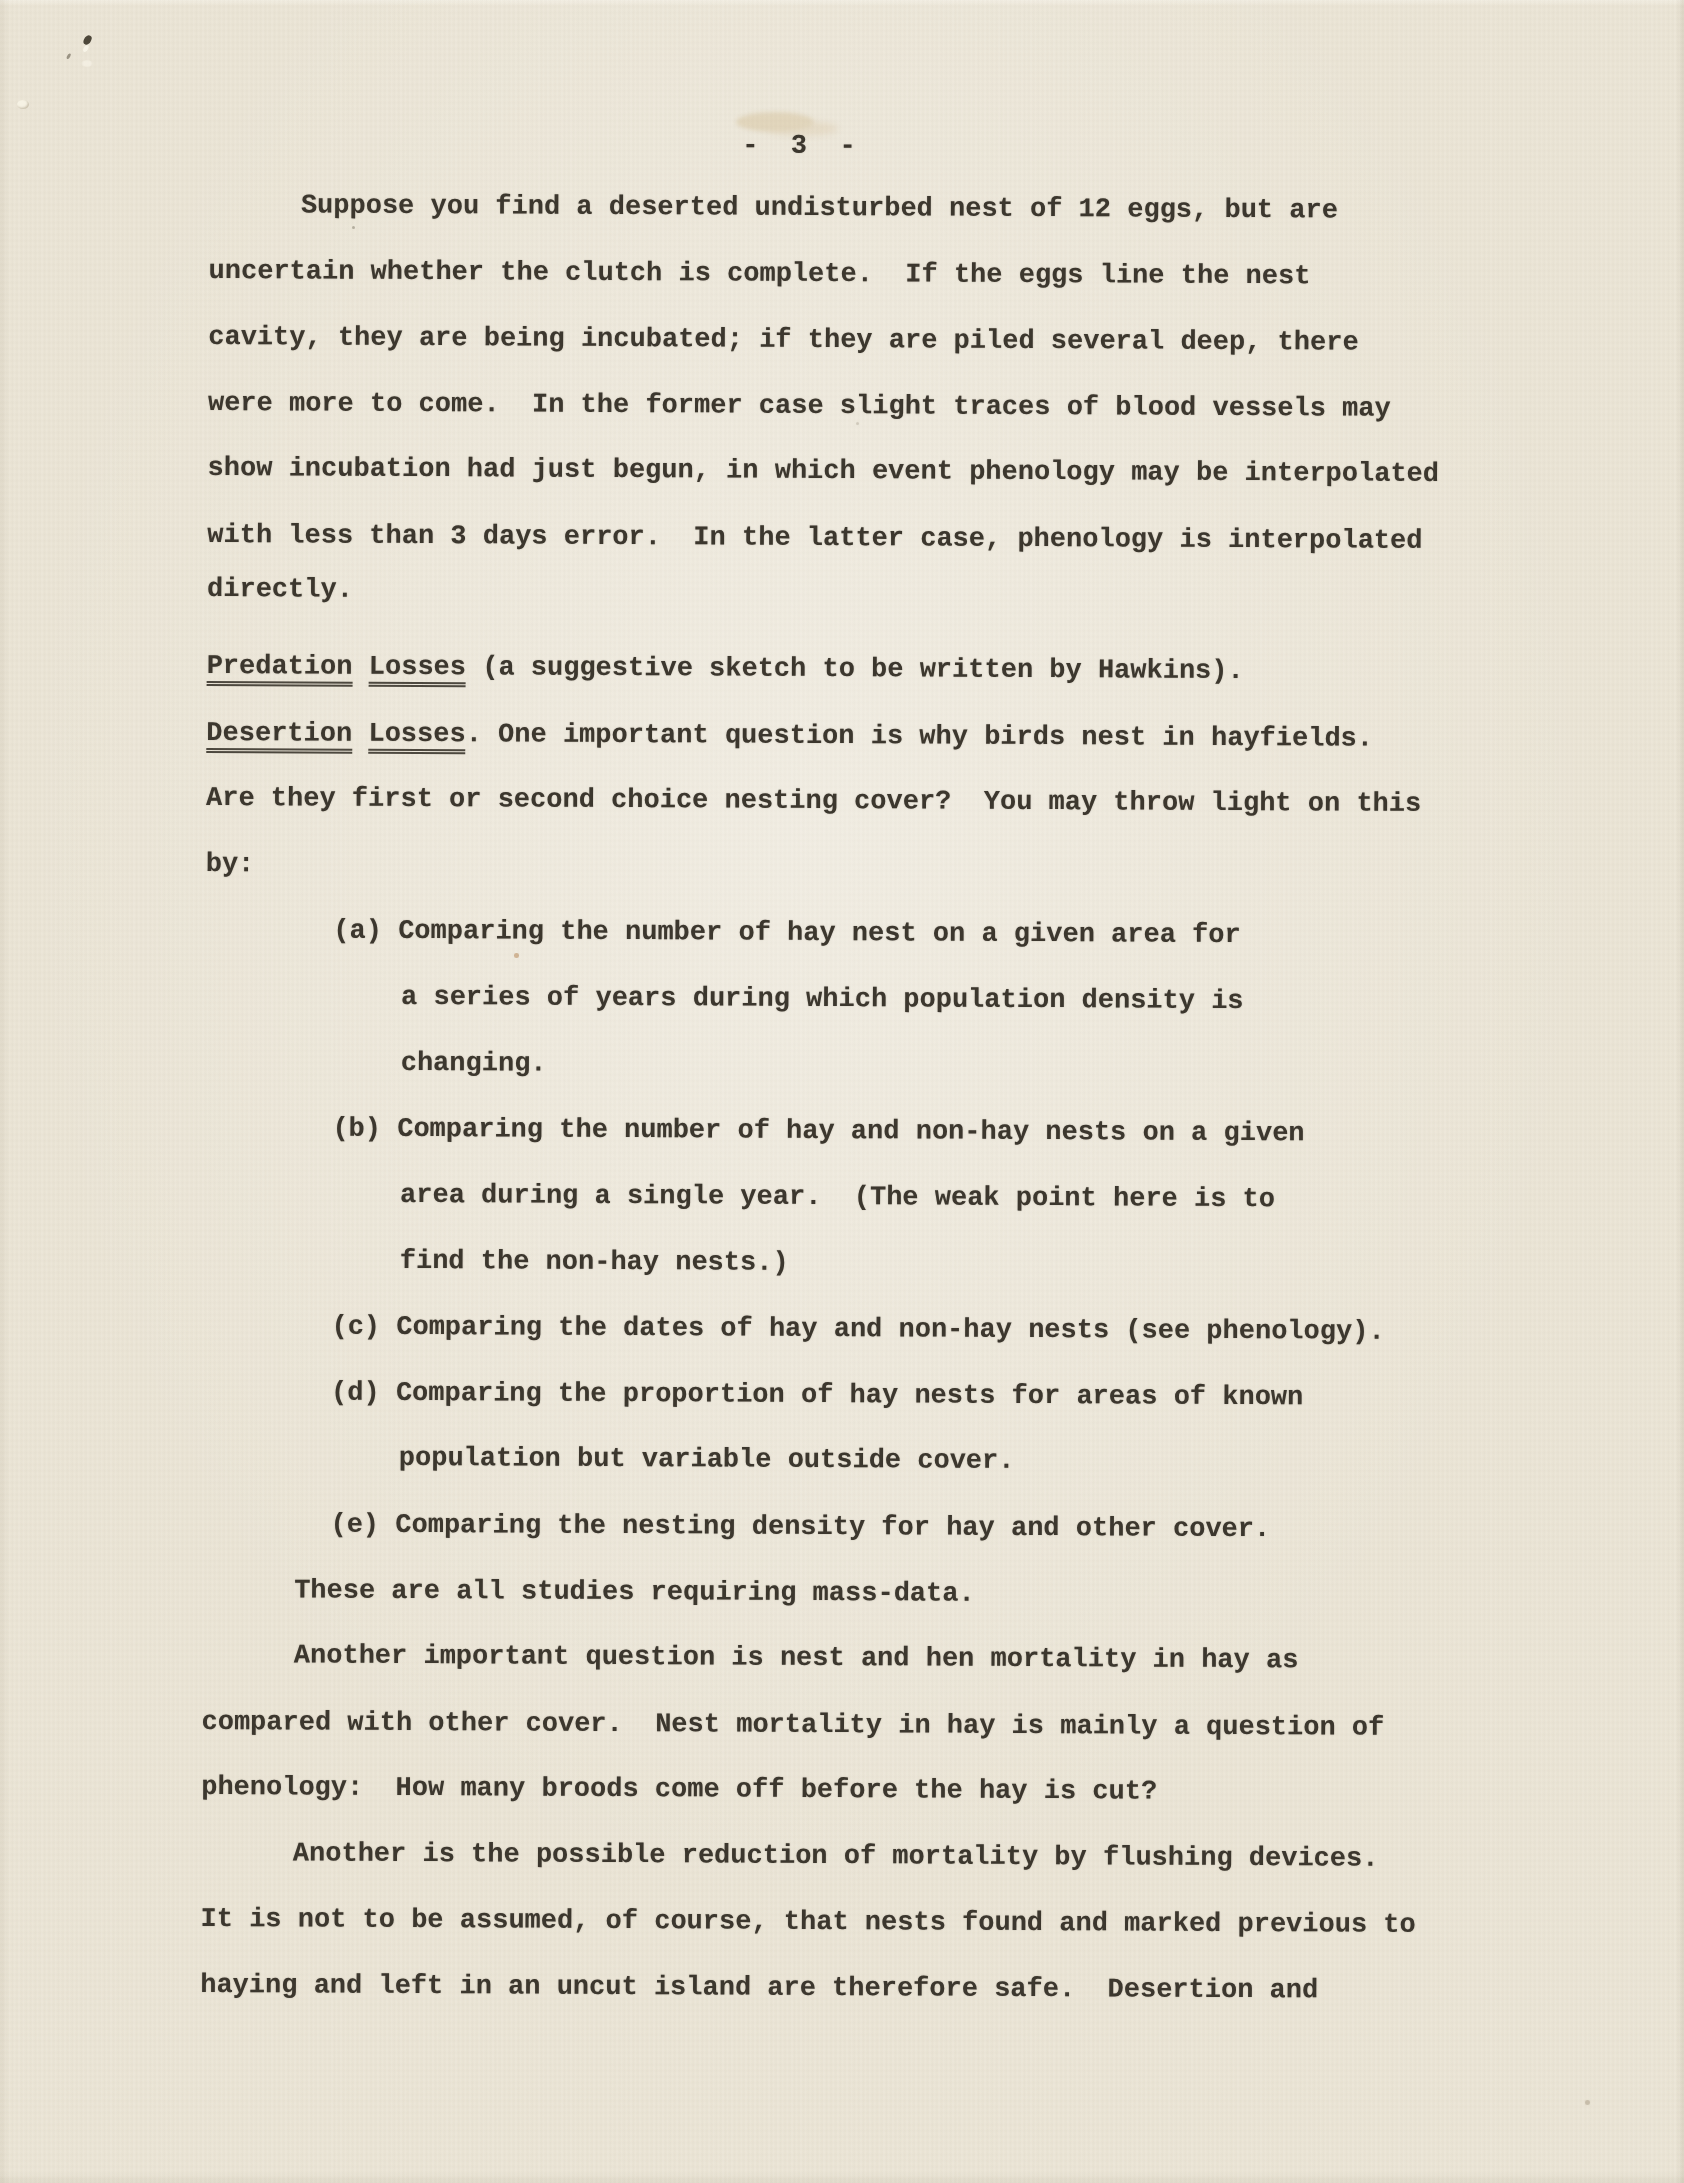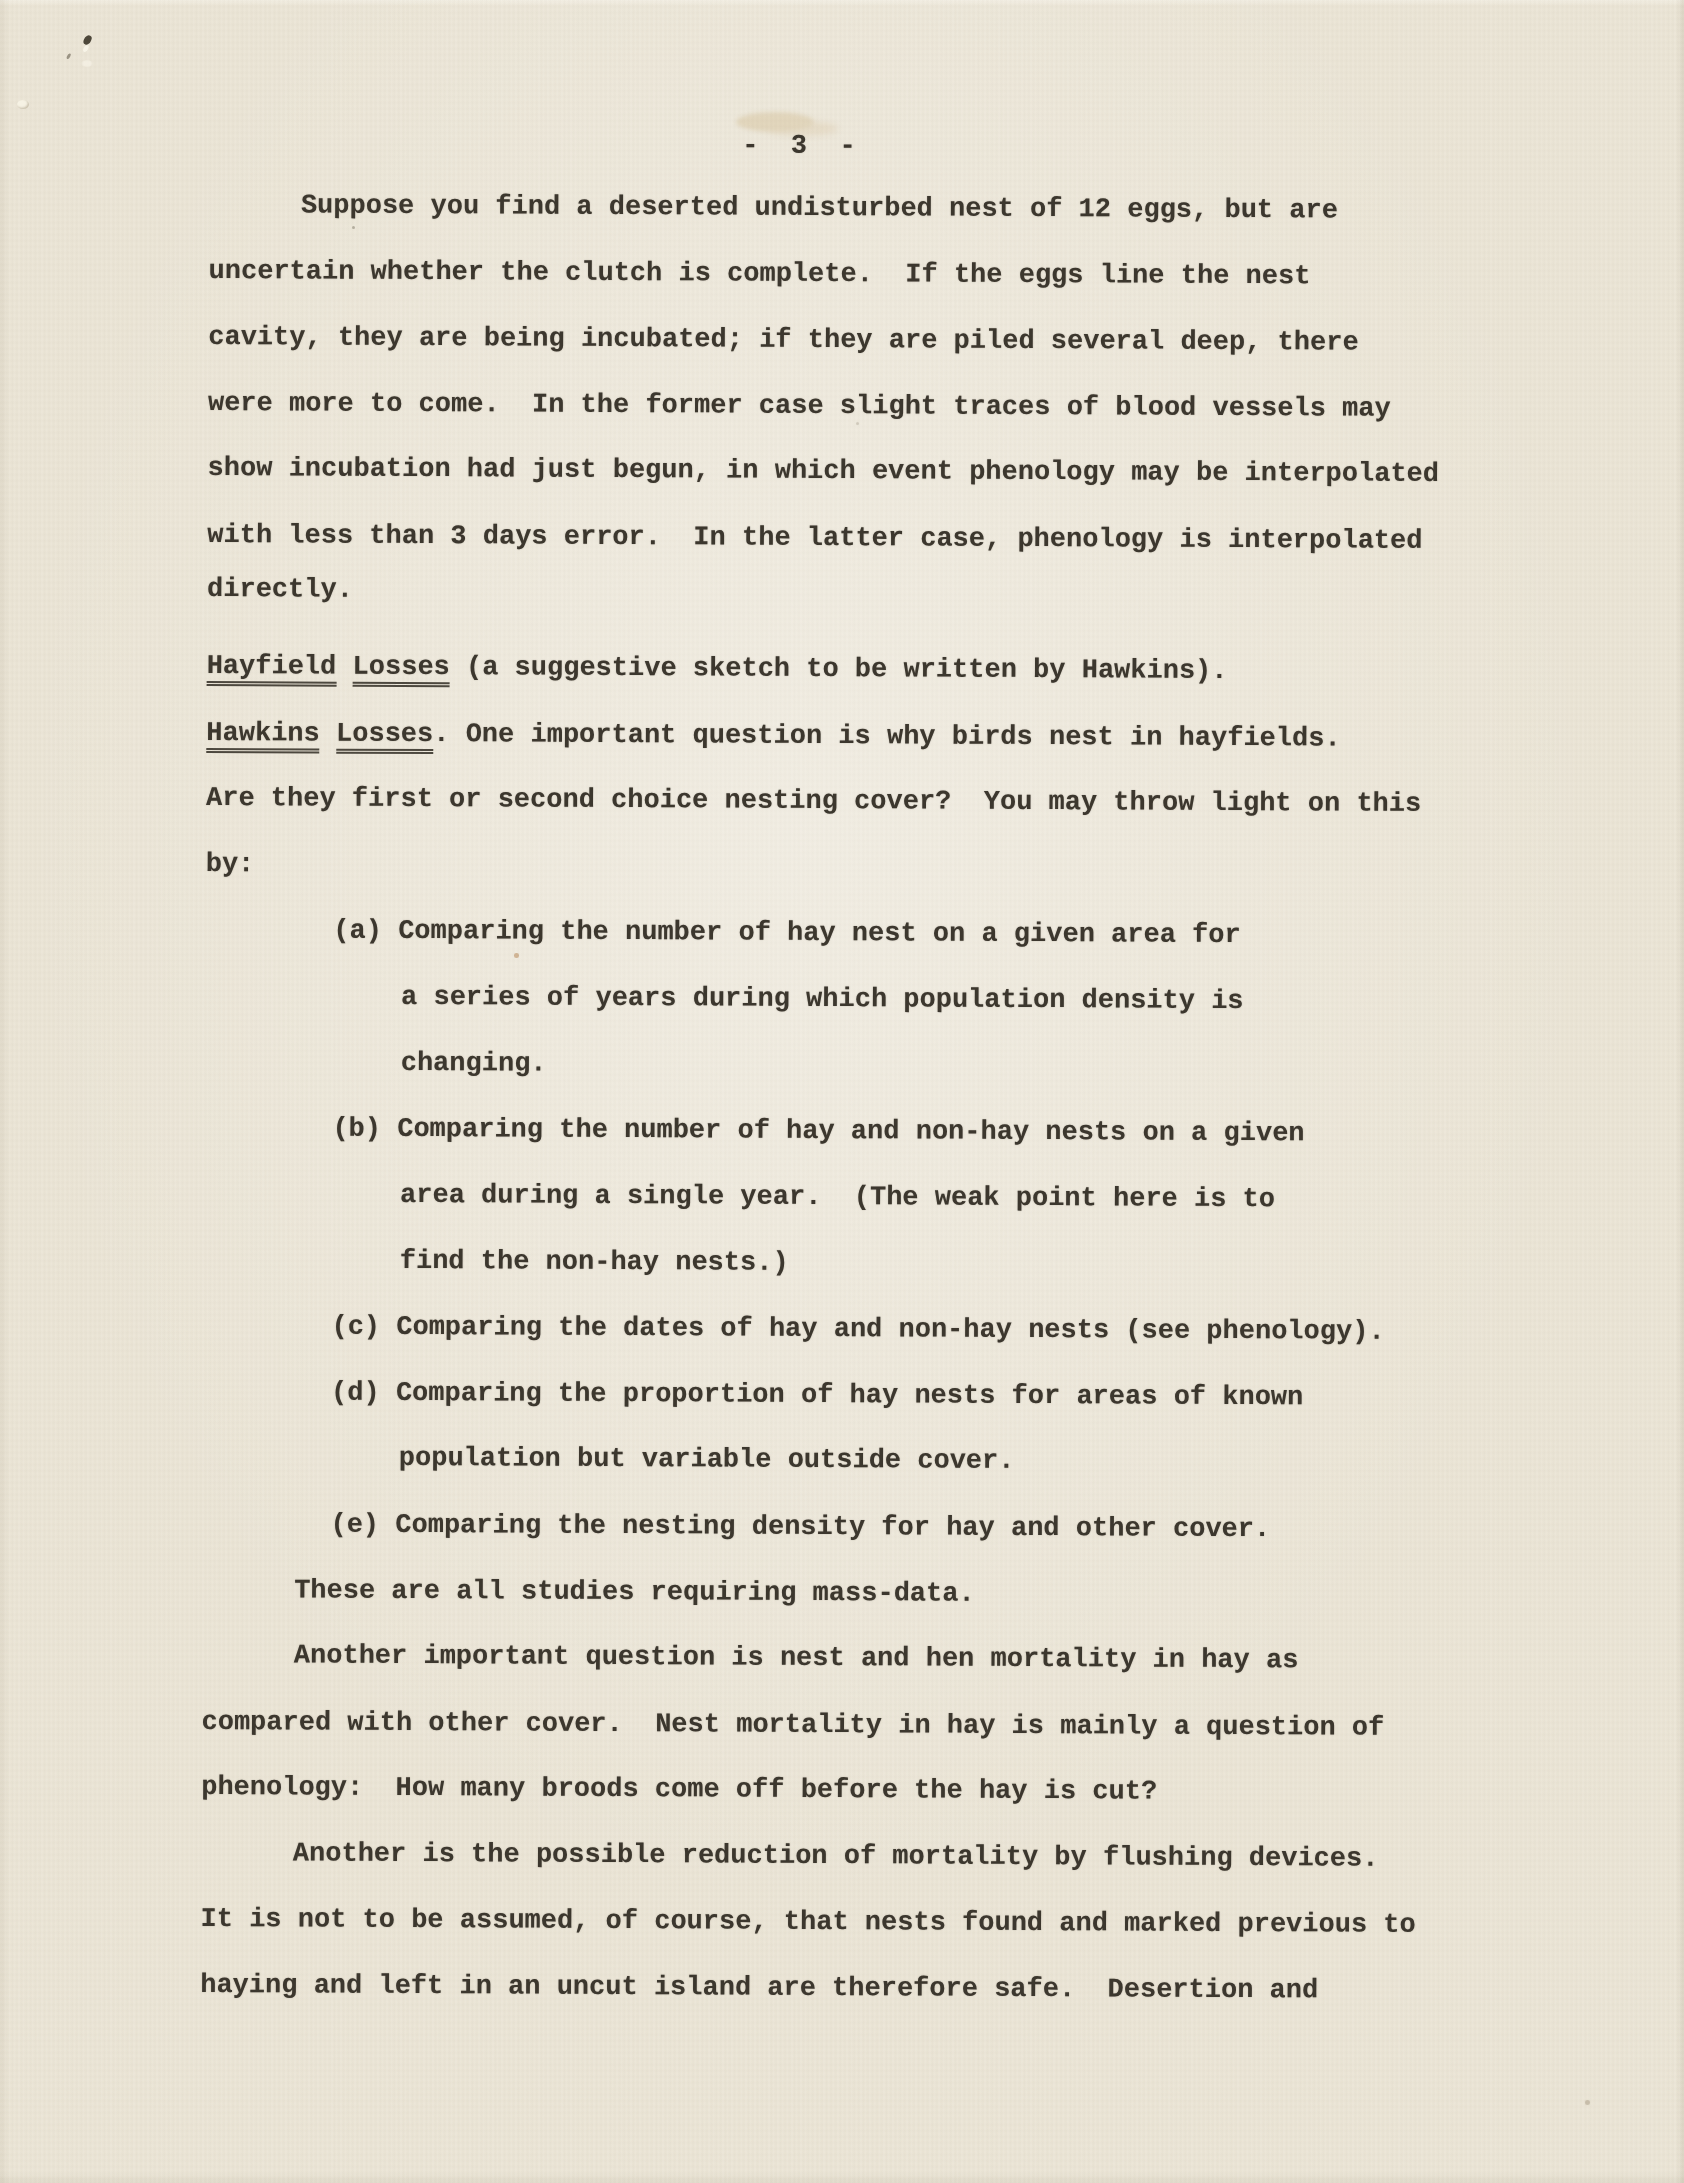--- a/index.html
+++ b/index.html
@@ -95,23 +95,23 @@
     <div class="line x-pagenum" style="top:130px">-  3  -</div>
 
     <div class="line x-indent" style="top:192px">Suppose you find a deserted undisturbed nest of 12 eggs, but are</div>
     <div class="line x-margin" style="top:258px">uncertain whether the clutch is complete.  If the eggs line the nest</div>
     <div class="line x-margin" style="top:324px">cavity, they are being incubated; if they are piled several deep, there</div>
     <div class="line x-margin" style="top:390px">were more to come.  In the former case slight traces of blood vessels may</div>
     <div class="line x-margin" style="top:455px">show incubation had just begun, in which event phenology may be interpolated</div>
     <div class="line x-margin" style="top:522px">with less than 3 days error.  In the latter case, phenology is interpolated</div>
     <div class="line x-margin" style="top:576px">directly.</div>
 
-    <div class="line x-margin" style="top:653px"><span class="ul gap">Hayfield</span><span class="ul">Losses</span><span> (a suggestive sketch to be written by Hawkins).</span></div>
+    <div class="line x-margin" style="top:653px"><span class="ul gap">Predation</span><span class="ul">Losses</span><span> (a suggestive sketch to be written by Hawkins).</span></div>
 
-    <div class="line x-margin" style="top:720px"><span class="ul gap">Hawkins</span><span class="ul">Losses</span><span>. One important question is why birds nest in hayfields.</span></div>
+    <div class="line x-margin" style="top:720px"><span class="ul gap">Desertion</span><span class="ul">Losses</span><span>. One important question is why birds nest in hayfields.</span></div>
     <div class="line x-margin" style="top:785px">Are they first or second choice nesting cover?  You may throw light on this</div>
     <div class="line x-margin" style="top:851px">by:</div>
 
     <div class="line x-list" style="top:917px">(a) Comparing the number of hay nest on a given area for</div>
     <div class="line x-cont" style="top:983px">a series of years during which population density is</div>
     <div class="line x-cont" style="top:1049px">changing.</div>
 
     <div class="line x-list" style="top:1115px">(b) Comparing the number of hay and non-hay nests on a given</div>
     <div class="line x-cont" style="top:1181px">area during a single year.  (The weak point here is to</div>
     <div class="line x-cont" style="top:1247px">find the non-hay nests.)</div>

